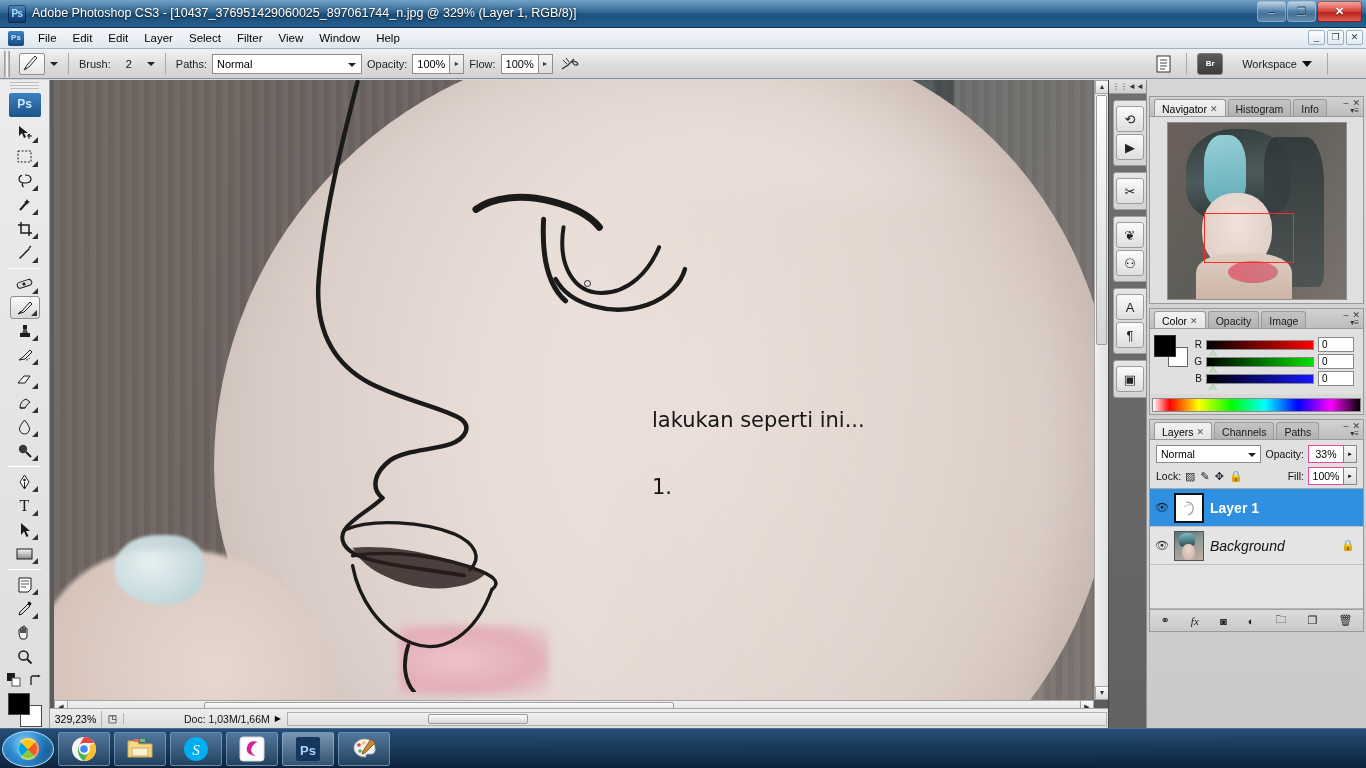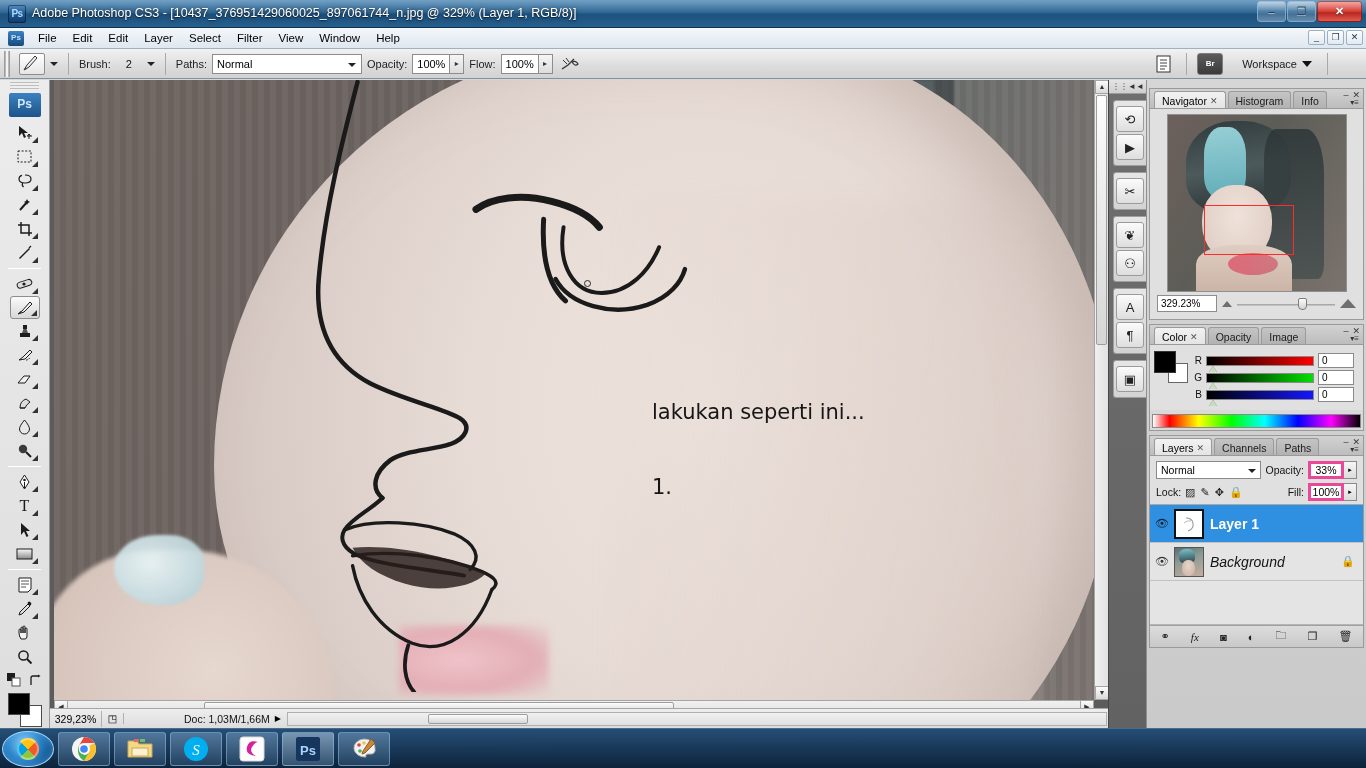--- a/index.html
+++ b/index.html
@@ -324,21 +324,21 @@
   .cpick .bg { position:absolute; right:0; bottom:0; width:20px;height:20px;background:#fff;border:1px solid #666; }
   #spectrum { height:14px; margin:4px 2px 2px;
     background:linear-gradient(90deg,#ffffff,#ff0000 8%,#ffff00 22%,#00ff00 38%,#00ffff 54%,#0000ff 70%,#ff00ff 86%,#000000);
     border:1px solid #8a8a8a;}
   
   .lp-row { display:flex; align-items:center; gap:4px; padding:2px 3px; }
   .blend-select { width:108px;height:18px;border:1px solid #8a8a8a;background:#fff;
     font-size:10.5px; display:flex; align-items:center; padding:0 4px; position:relative; }
   .blend-select .caret{ position:absolute; right:4px; top:7px; }
   .lp-label { font-size:10.5px; color:#111; }
-  .lp-num { width:36px;height:18px;border:3px solid #ec4899;background:#fff;
+  .lp-num { width:36px;height:18px;border:1px solid #ec4899;background:#fff;
     font-size:10.5px;display:flex;align-items:center;justify-content:center; }
   .lp-spin { width:13px;height:18px;border:1px solid #8a8a8a;border-left:none;
     background:linear-gradient(180deg,#f6f6f6,#dcdcdc);font-size:7px;
     display:flex;align-items:center;justify-content:center;}
   .lock-icons { display:flex; gap:5px; align-items:center; font-size:11px; color:#222; }
   .layer-list { background:#e4e4e4; border-top:1px solid #a8a8a8; }
   .layer-row { display:flex; align-items:center; height:38px; border-bottom:1px solid #c2c2c2; }
   .layer-row.selected { background:#2f8fe0; color:#fff; }
   .eye { width:24px; text-align:center; font-size:11px; color:#333; }
   .layer-row.selected .eye { color:#123; }
@@ -697,21 +697,21 @@
 
                 <path d="M492 140 C490 176 496 206 514 222" stroke-width="5"></path>
                 <path d="M512 148 C506 186 522 214 550 214 C578 214 598 192 608 168" stroke-width="4"></path>
                 <path d="M504 200 C518 226 560 238 596 226 C618 218 630 204 634 190" stroke-width="4.5"></path>
               </g>
               <g fill="#2a1f1c" opacity=".82">
                 <path d="M300 470 C340 466 396 478 434 496 C420 510 386 516 352 506 C326 498 308 486 300 470 Z"></path>
               </g>
             </svg>
 
-            <div class="ov-text" style="left:598px; top:320px;">lakukan seperti ini...</div>
+            <div class="ov-text" style="left:598px; top:328px;">lakukan seperti ini...</div>
             <div class="ov-text" style="left:598px; top:395px;">1.</div>
 
             <div class="brush-cursor" style="left:530px; top:200px;"></div>
           </div>
         </div>
 
         <div class="cv-scroll-v">
           <div class="sb-arrow" style="top:0;left:0;">▲</div>
           <div class="sb-thumb" style="top:15px;left:1px;width:11px;height:250px;"></div>
           <div class="sb-arrow" style="bottom:0;left:0;">▼</div>
@@ -753,21 +753,21 @@
           <div class="rail-btn">A</div>
           <div class="rail-btn">¶</div>
         </div>
         <div class="rail-group">
           <div class="rail-btn">▣</div>
         </div>
       </div>
 
       <div id="panels">
 
-        <div class="panel" style="margin-top:8px;">
+        <div class="panel" style="margin-top:16px;">
           <div class="panel-bar">
             <div class="ptab active">
               <span>Navigator</span>
               <span class="x">✕</span>
             </div>
             <div class="ptab">
               <span>Histogram</span>
             </div>
             <div class="ptab">
               <span>Info</span>
@@ -781,29 +781,20 @@
           <div class="panel-body" style="padding:3px;">
             <div id="nav-thumb">
               <div class="nv" style="left:0;top:0;width:180px;height:178px;background:linear-gradient(120deg,#6d605c,#5d5d57 40%,#7c736d);"></div>
               <div class="nv" style="left:18px;top:6px;width:105px;height:92px;background:linear-gradient(170deg,#2f3a3c,#4d5a5b 50%,#232c2e);border-radius:45% 45% 35% 35%;"></div>
               <div class="nv" style="left:36px;top:12px;width:42px;height:70px;background:linear-gradient(175deg,#9cd6dd,#63b2bd);border-radius:40% 40% 30% 30%;opacity:.95"></div>
               <div class="nv" style="left:96px;top:14px;width:60px;height:150px;background:linear-gradient(180deg,#2c3537,#47504f);border-radius:20% 30% 10% 10%;opacity:.85"></div>
               <div class="nv" style="left:34px;top:70px;width:70px;height:78px;background:radial-gradient(ellipse at 50% 40%,#efe2da,#dcc9bf);border-radius:45% 45% 50% 50%;"></div>
               <div class="nv" style="left:28px;top:130px;width:96px;height:48px;background:linear-gradient(180deg,#e0cdc2,#cbb3a6);border-radius:40% 40% 0 0;"></div>
               <div class="nv" style="left:60px;top:138px;width:50px;height:22px;background:linear-gradient(90deg,rgba(222,90,110,.85),rgba(200,70,90,.6));border-radius:50%;"></div>
               <div id="nav-view" style="left:36px;top:90px;width:90px;height:50px;"></div>
-            </div>
-            <div class="nav-footer">
-              <div class="nav-zoom">329.23%</div>
-              <div class="tri-sm"></div>
-              <div class="nav-slider">
-                <div class="track"></div>
-                <div class="knob"></div>
-              </div>
-              <div class="tri-lg"></div>
             </div>
           </div>
         </div>
 
         <div class="panel">
           <div class="panel-bar">
             <div class="ptab active">
               <span>Color</span>
               <span class="x">✕</span>
             </div>

